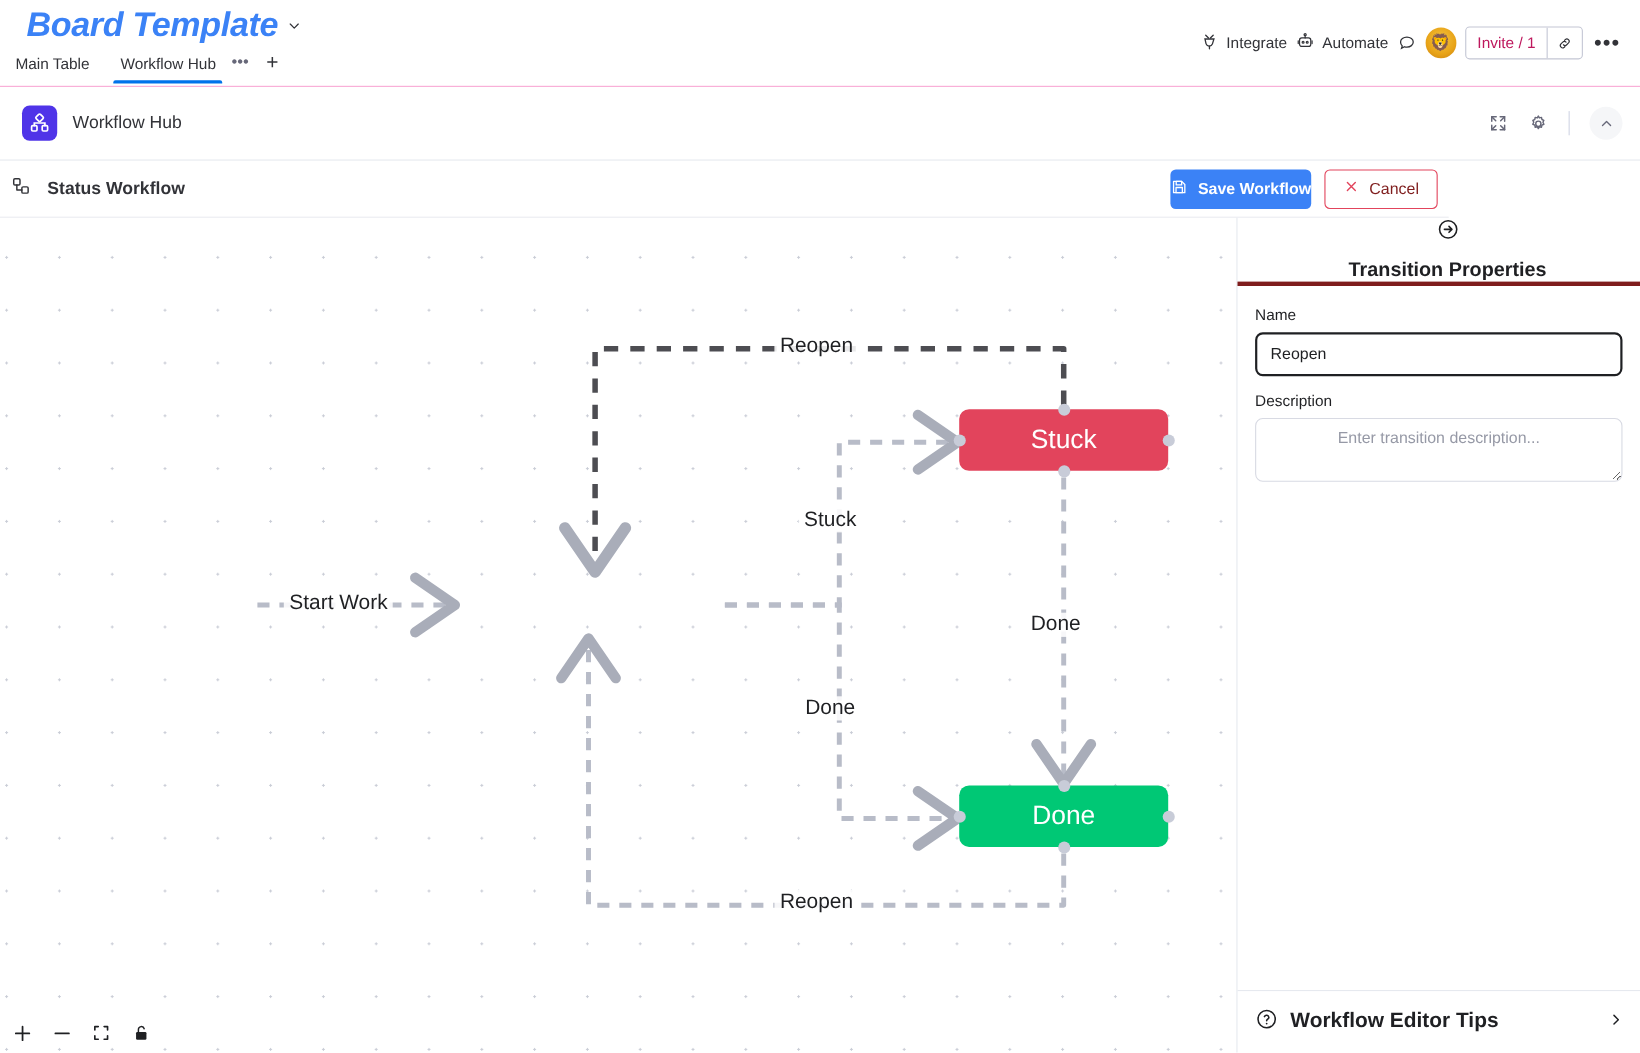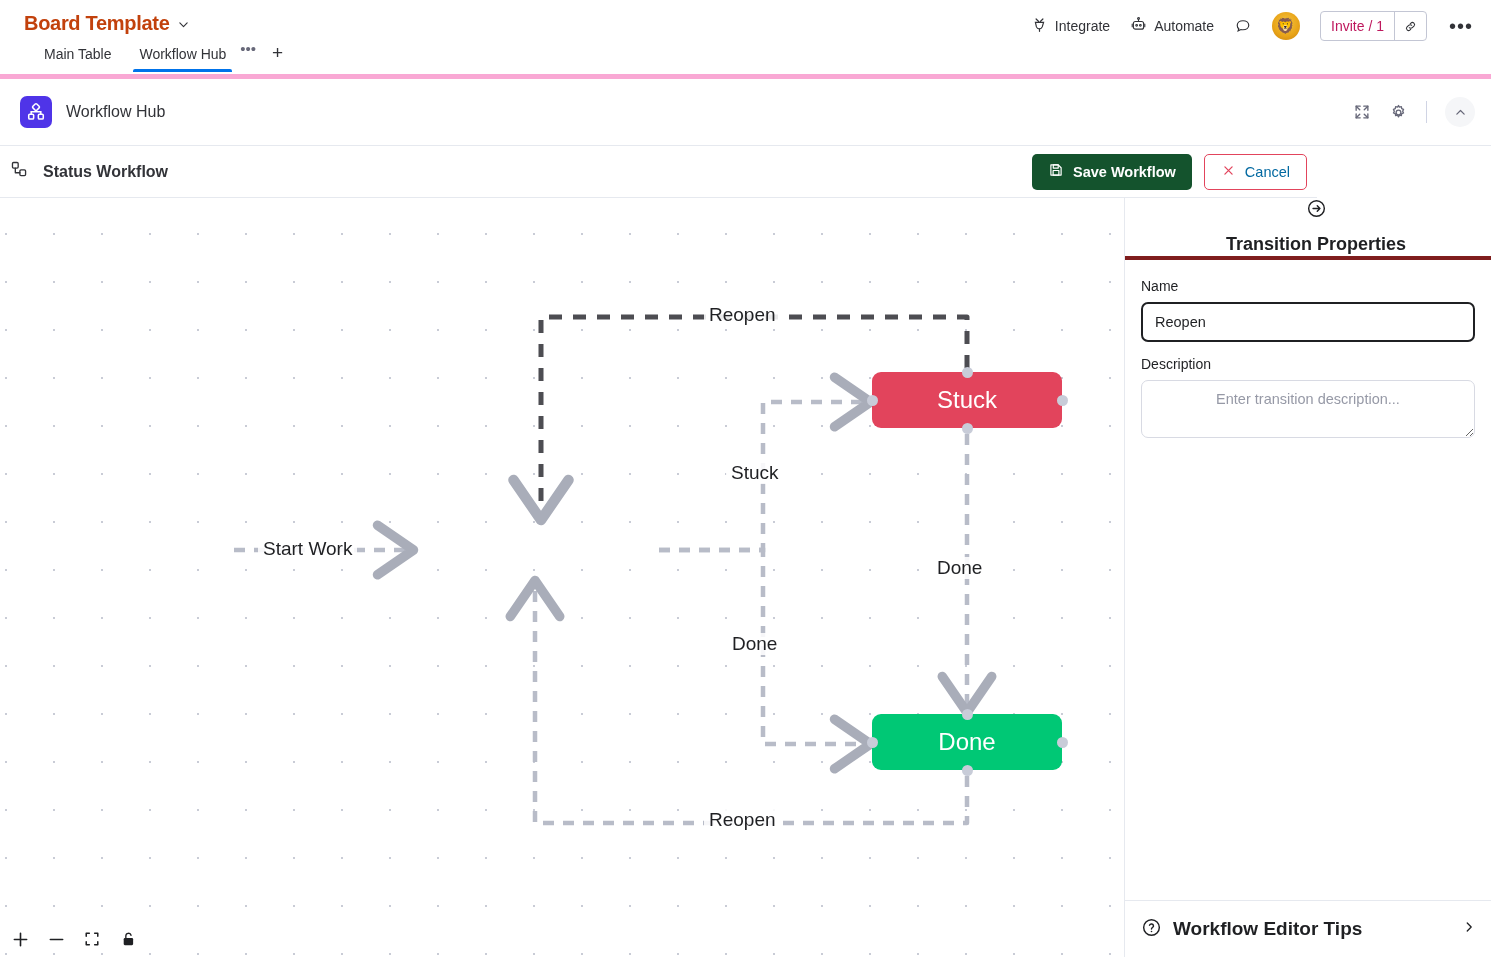--- a/index.html
+++ b/index.html
@@ -14,25 +14,25 @@
 
   
   .topbar {
     position: absolute; top: 0; left: 0; width: 1491px; height: 46px;
     display: flex; align-items: center;
   }
   .board-title-wrap {
     display: flex; align-items: center; gap: 8px;
     margin-left: 24px;
   }
-  .board-title { font-size: 20px; font-weight: 700; letter-spacing: -0.3px; color: #c2410c; }
+  .board-title { font-size: 31px; font-weight: 700; letter-spacing: -0.3px; color: #3b82f6; font-style: italic; }
   .chev-down { width: 13px; height: 13px; display: inline-block; }
   .topbar-right {
-    position: absolute; right: 16px; top: 3px; height: 46px;
-    display: flex; align-items: center; gap: 20px;
+    position: absolute; right: 16px; top: 16px; height: 46px;
+    display: flex; align-items: center; gap: 8px;
   }
   .tb-action {
     display: flex; align-items: center; gap: 7px;
     font-size: 14px; color: #323338; cursor: pointer;
   }
   .icon-btn { display: flex; align-items: center; justify-content: center; cursor: pointer; }
   .avatar {
     width: 28px; height: 28px; border-radius: 50%;
     background: radial-gradient(circle at 50% 40%, #f5c542 0%, #e8a317 60%, #c77f12 100%);
     display: flex; align-items: center; justify-content: center;
@@ -48,22 +48,22 @@
   }
   .invite-link {
     border-left: 1px solid #c3c6d4; width: 32px; height: 28px;
     display: flex; align-items: center; justify-content: center; cursor: pointer;
   }
   .dots-menu { font-size: 20px; letter-spacing: 1px; color: #323338; cursor: pointer; padding: 0 2px; line-height: 10px;}
 
   
   .tabsbar {
     position: absolute; top: 46px; left: 0; width: 1491px; height: 33px;
-    border-bottom: 5px solid #f9a8d4;
-    display: flex; align-items: flex-start; padding-left: 30px; gap: 0;
+    border-bottom: 1px solid #f9a8d4;
+    display: flex; align-items: center; gap: 0;
   }
   .tab {
     font-size: 14px; color: #323338; padding: 0 14px 9px 14px;
     cursor: pointer; position: relative; white-space: nowrap;
   }
   .tab.active { font-weight: 400; }
   .tab.active::after {
     content: ""; position: absolute; left: 8px; right: 8px; bottom: -1px;
     height: 3px; background: #0073ea; border-radius: 2px 2px 0 0;
   }
@@ -93,27 +93,27 @@
   
   .wfhdr {
     position: absolute; top: 146px; left: 0; width: 1317px; height: 52px;
     border-bottom: 1px solid #e6e9ef; display: flex; align-items: center;
   }
   .wf-title-wrap { display: flex; align-items: center; gap: 14px; margin-left: 10px; }
   .wf-title { font-size: 16px; font-weight: 600; color: #323338; }
   .wfhdr-right { position: absolute; right: 10px; display: flex; align-items: center; gap: 12px; }
   .btn-save {
     display: flex; align-items: center; gap: 9px;
-    background: #14532d; color: #fff; border: none; border-radius: 5px;
-    height: 36px; padding: 0 16px; font-size: 14.5px; font-weight: 600;
+    background: #3b82f6; color: #fff; border: none; border-radius: 5px;
+    height: 36px; padding: 0 0; font-size: 14.5px; font-weight: 600;
     cursor: pointer; font-family: "Liberation Sans", sans-serif;
   }
   .btn-cancel {
     display: flex; align-items: center; gap: 9px;
-    background: #fff; color: #0369a1; border: 1px solid #e2445c; border-radius: 5px;
+    background: #fff; color: #7f1d1d; border: 1px solid #e2445c; border-radius: 5px;
     height: 36px; padding: 0 16px; font-size: 14.5px; font-weight: 400;
     cursor: pointer; font-family: "Liberation Sans", sans-serif;
   }
 
   
   .canvas {
     position: absolute; top: 198px; left: 0; width: 1124px; height: 759px;
     background-color: #ffffff;
     background-image: radial-gradient(#c9ccd6 1.1px, transparent 1.1px);
     background-size: 48px 48px;

